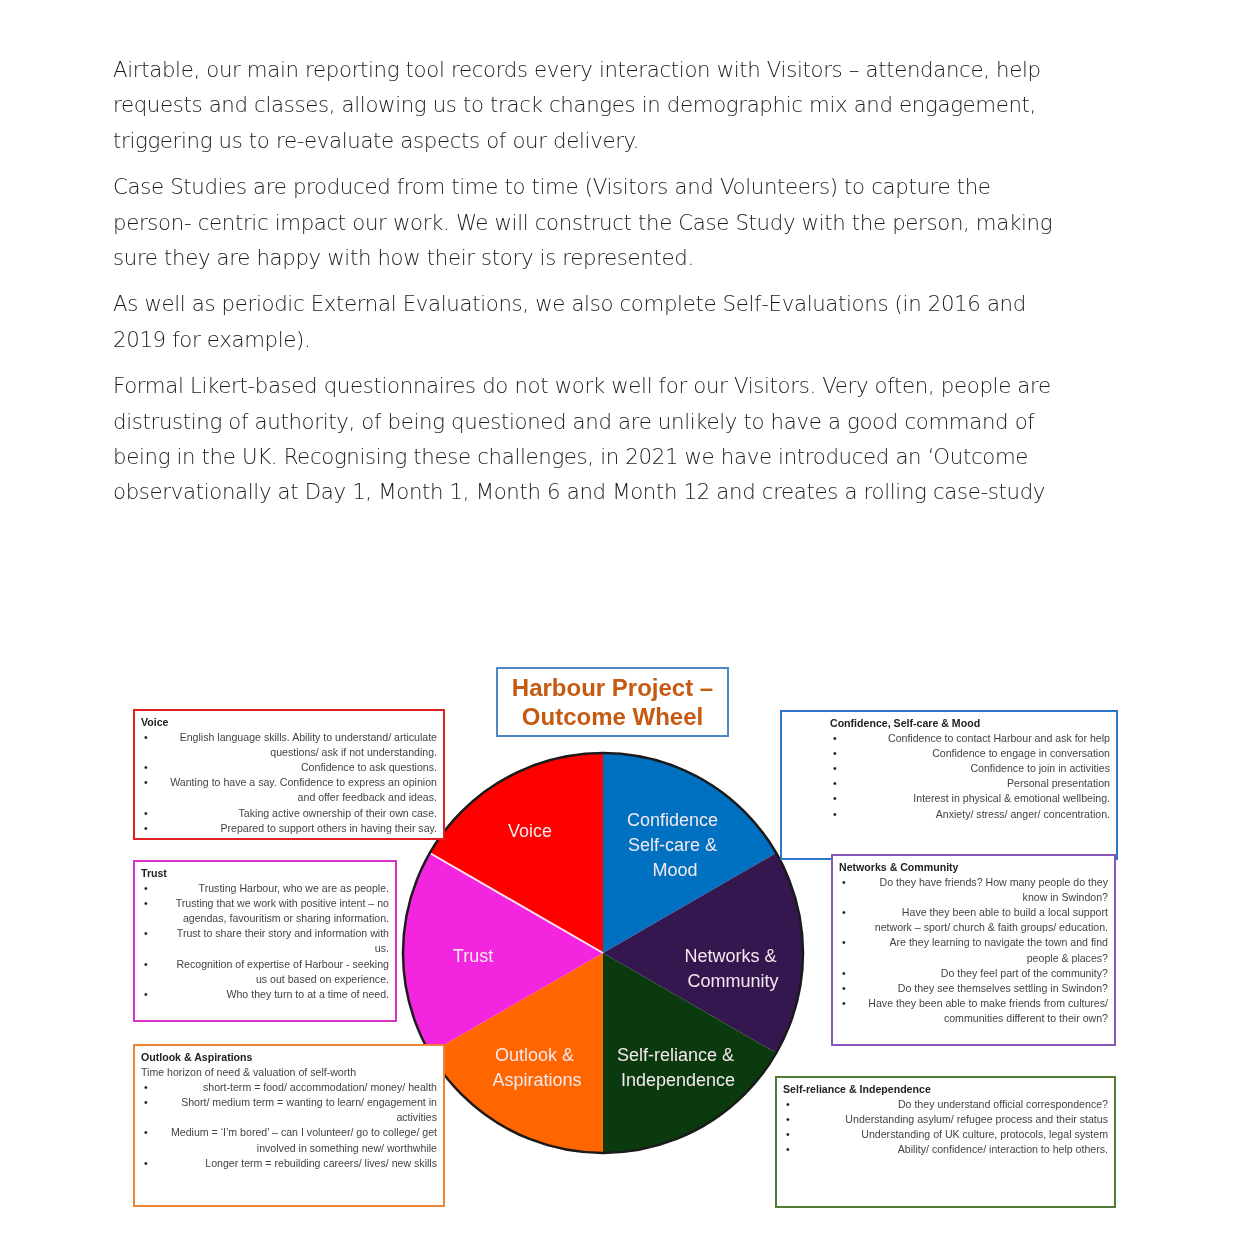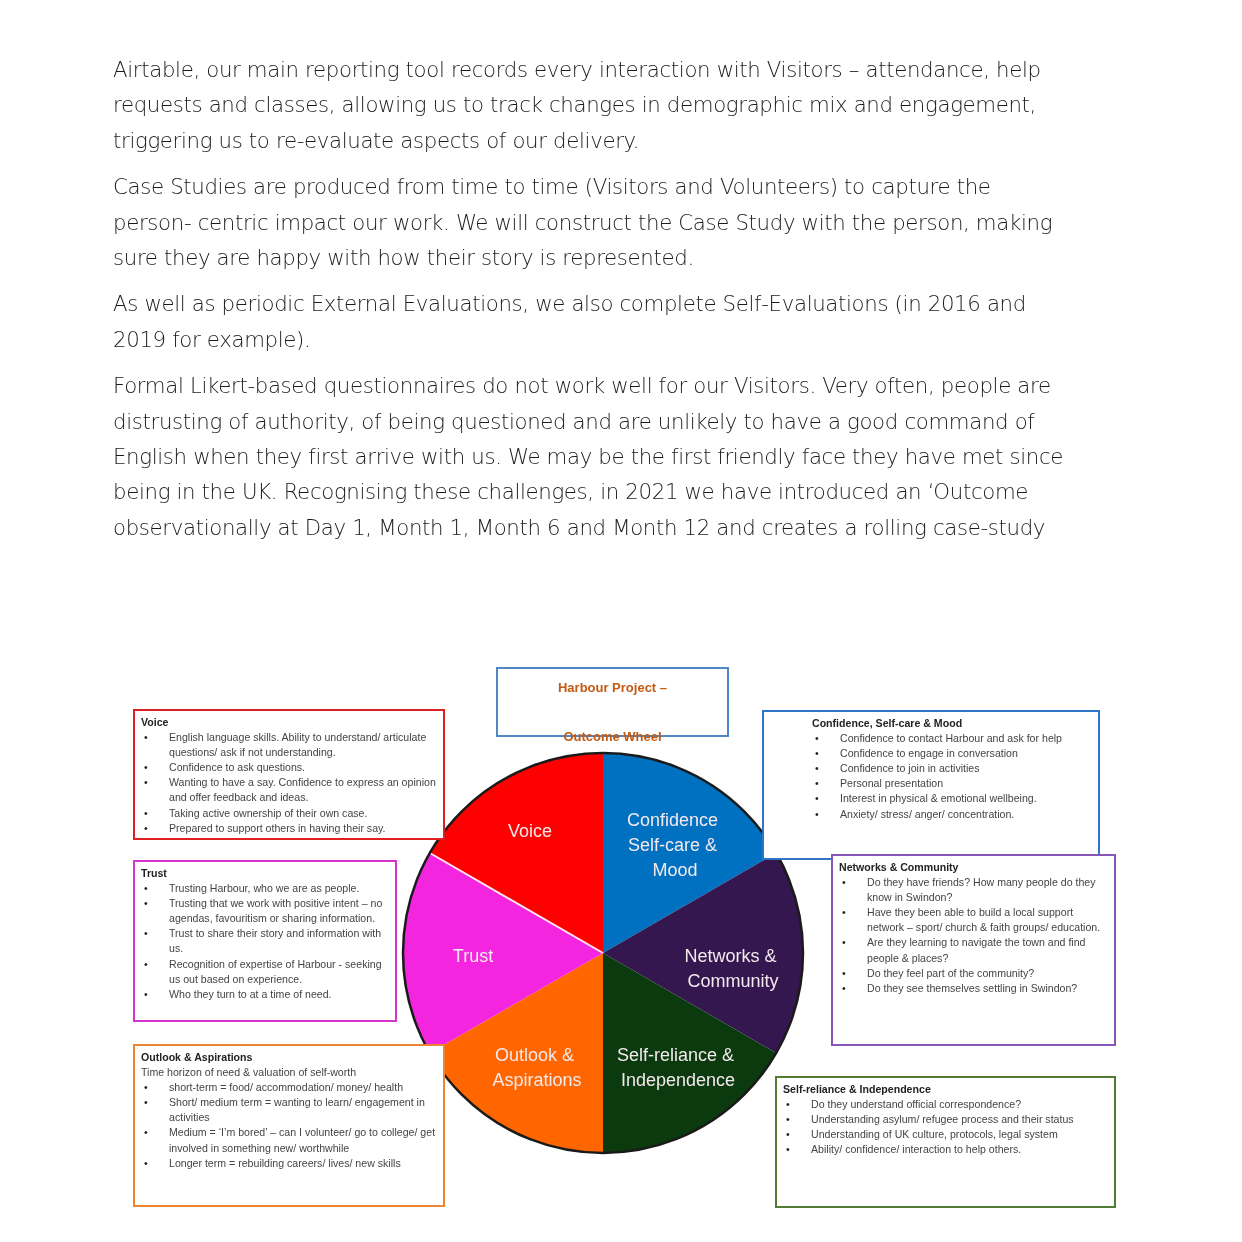--- a/index.html
+++ b/index.html
@@ -5,33 +5,33 @@
   html, body { margin: 0; padding: 0; background: #ffffff; }
   body { width: 1242px; height: 1242px; position: relative; overflow: hidden; font-family: "DejaVu Sans", sans-serif; color: #1a1a1a; }
   .text-block { position: absolute; left: 113px; top: 12px; width: 1020px; margin-top: 40px; }
   .para { margin: 0 0 11px 0; font-size: 21.3px; line-height: 35.4px; letter-spacing: -0.35px; color: #1b1b1b; font-family: "DejaVu Sans", sans-serif; font-weight: 300; }
   .para .line { display: block; white-space: nowrap; }
 
   .diagram { position: absolute; left: 0; top: 0; width: 1242px; height: 1242px; pointer-events: none; }
   .diagram > * { pointer-events: auto; }
 
   .title-box { position: absolute; left: 496px; top: 667px; width: 229px; height: 66px; border: 2px solid #4f86c6; box-sizing: content-box; display: flex; flex-direction: column; align-items: center; justify-content: center; background: #fff; }
-  .title-box span { display: block; font-family: "Liberation Sans", sans-serif; font-weight: bold; font-size: 13px; line-height: 29px; color: #c55a11; margin-top: 20px; }
+  .title-box span { display: block; font-family: "Liberation Sans", sans-serif; font-weight: bold; font-size: 24px; line-height: 29px; color: #c55a11; }
 
   .info-box { position: absolute; border: 2px solid #000; background: #fff; padding: 4px 6px 3px 6px; box-sizing: border-box; font-family: "Liberation Sans", sans-serif; font-size: 10.6px; line-height: 15.1px; color: #444; }
   .info-box .hd { font-weight: bold; color: #222; font-size: 10.6px; display:block; }
   .info-box .sub { display:block; color:#444; }
   .info-box ul { list-style: none; margin: 0; padding: 0; }
-  .info-box li { position: relative; padding-left: 28px; }
+  .info-box li { position: relative; padding-left: 28px; text-align: right; }
   .info-box li::before { content: "•"; position: absolute; left: 3px; top: 0; color: #222; }
 
   .box-voice { left: 133px; top: 709px; width: 312px; height: 131px; border-color: #e02020; }
   .box-trust { left: 133px; top: 860px; width: 264px; height: 162px; border-color: #d633cc; }
   .box-outlook { left: 133px; top: 1044px; width: 312px; height: 163px; border-color: #ee8532; }
-  .box-confidence { left: 762px; top: 710px; width: 338px; height: 150px; border-color: #2e75c8; padding-left: 48px; }
+  .box-confidence { left: 780px; top: 710px; width: 338px; height: 150px; border-color: #2e75c8; padding-left: 48px; }
   .box-networks { left: 831px; top: 854px; width: 285px; height: 192px; border-color: #8656b9; }
   .box-selfreliance { left: 775px; top: 1076px; width: 341px; height: 132px; border-color: #527b35; }
 
   .wheel { position: absolute; left: 0; top: 0; }
   .seg-label { font-family: "Liberation Sans", sans-serif; font-size: 18px; fill: #f4e9ee; }
 </style>
 </head>
 <body>
 
 <div class="text-block">
@@ -45,21 +45,20 @@
     <span class="line">person- centric impact our work.  We will construct the Case Study with the person, making</span>
     <span class="line">sure they are happy with how their story is represented.</span>
   </p>
   <p class="para">
     <span class="line">As well as periodic External Evaluations, we also complete Self-Evaluations (in 2016 and</span>
     <span class="line">2019 for example).</span>
   </p>
   <p class="para">
     <span class="line">Formal Likert-based questionnaires do not work well for our Visitors. Very often, people are</span>
     <span class="line">distrusting of authority, of being questioned and are unlikely to have a good command of</span>
-    <span class="line">English when they first arrive with us. We may be the first friendly face they have met since</span>
     <span class="line">being in the UK. Recognising these challenges, in 2021 we have introduced an ‘Outcome</span>
     <span class="line">observationally at Day 1, Month 1, Month 6 and Month 12 and creates a rolling case-study</span>
   </p>
 </div>
 
 <div class="diagram">
 
   <div class="title-box">
     <span>Harbour Project –</span>
     <span>Outcome Wheel</span>
@@ -152,20 +151,21 @@
   </div>
 
   <div class="info-box box-networks">
     <span class="hd">Networks &amp; Community</span>
     <ul>
       <li>Do they have friends? How many people do they know in Swindon?</li>
       <li>Have they been able to build a local support network – sport/ church &amp; faith groups/ education.</li>
       <li>Are they learning to navigate the town and find people &amp; places?</li>
       <li>Do they feel part of the community?</li>
       <li>Do they see themselves settling in Swindon?</li>
+      <li>Have they been able to make friends from cultures/ communities different to their own?</li>
     </ul>
   </div>
 
   <div class="info-box box-selfreliance">
     <span class="hd">Self-reliance &amp; Independence</span>
     <ul>
       <li>Do they understand official correspondence?</li>
       <li>Understanding asylum/ refugee process and their status</li>
       <li>Understanding of UK culture, protocols, legal system</li>
       <li>Ability/ confidence/ interaction to help others.</li>

